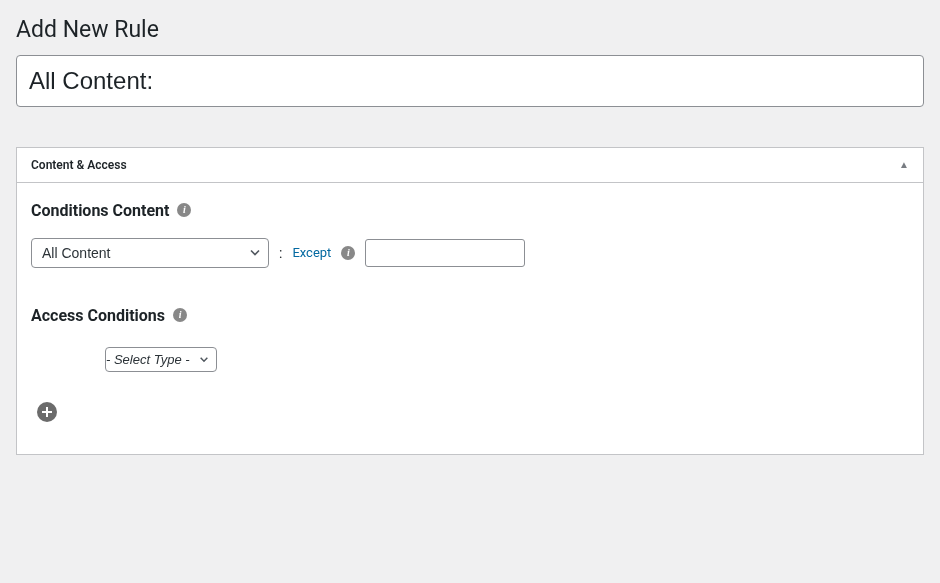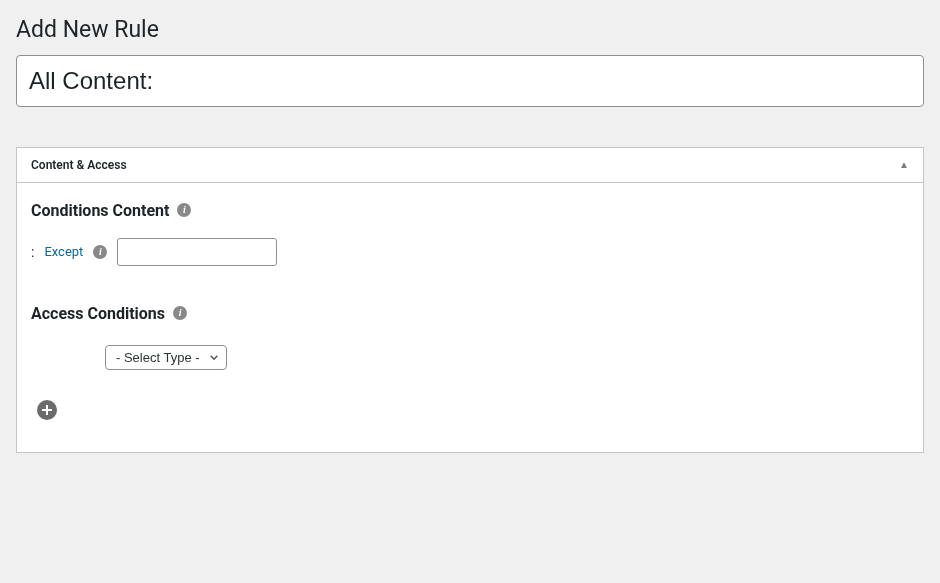--- a/index.html
+++ b/index.html
@@ -96,24 +96,25 @@
       color: #2c3338;
       min-width: 238px;
       cursor: pointer;
     }
     .select-type {
       appearance: none;
       -webkit-appearance: none;
       background: #fff;
       border: 1px solid #8c8f94;
       border-radius: 4px;
-      padding: 4px 26px 4px 10px;
+      padding: 4px 26px 4px 0;
       font-size: 13px;
       color: #2c3338;
       cursor: pointer;
+      font-style: italic;
     }
     .select-chevron {
       position: absolute;
       right: 8px;
       top: 50%;
       transform: translateY(-50%);
       pointer-events: none;
       color: #50575e;
     }
     .colon {
@@ -200,20 +201,30 @@
     <span class="metabox-toggle">▲</span>
   </div>
   <div class="metabox-body">
 
     <div class="section-heading">
       <span>Conditions Content</span>
       <span class="info-icon">i</span>
     </div>
 
     <div class="row-protected">
+      <span class="select-wrap">
+        <select class="select-main">
+          <option>All Content</option>
+        </select>
+        <span class="select-chevron">
+          <svg width="12" height="12" viewBox="0 0 12 12">
+              <path d="M2 4 L6 8 L10 4" fill="none" stroke="#50575e" stroke-width="1.6"></path>
+            </svg>
+        </span>
+      </span>
       <span class="colon">:</span>
       <span class="except-label">Except</span>
       <span class="info-icon">i</span>
       <input type="text" class="except-input" value="" style="">
     </div>
 
     <div class="section-access">
       <div class="section-heading">
         <span>Access Conditions</span>
         <span class="info-icon">i</span>

